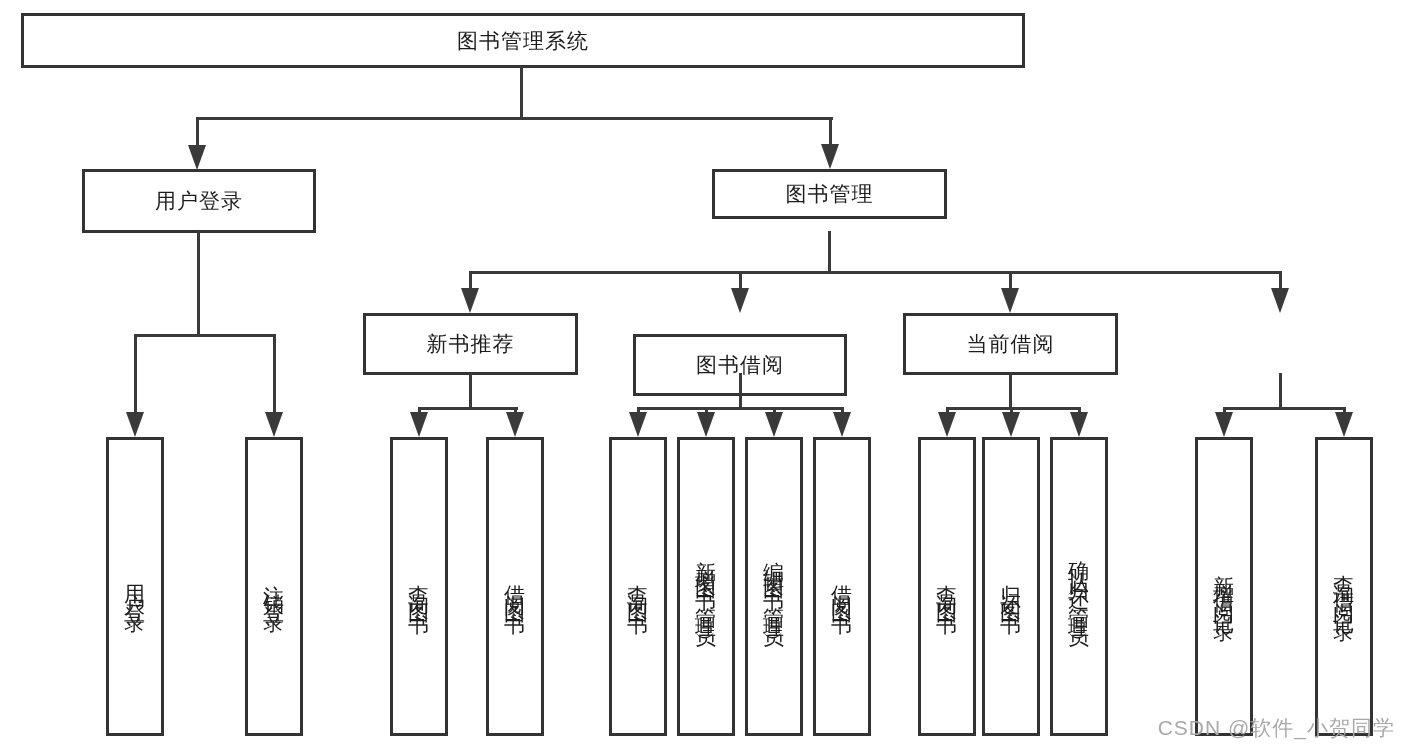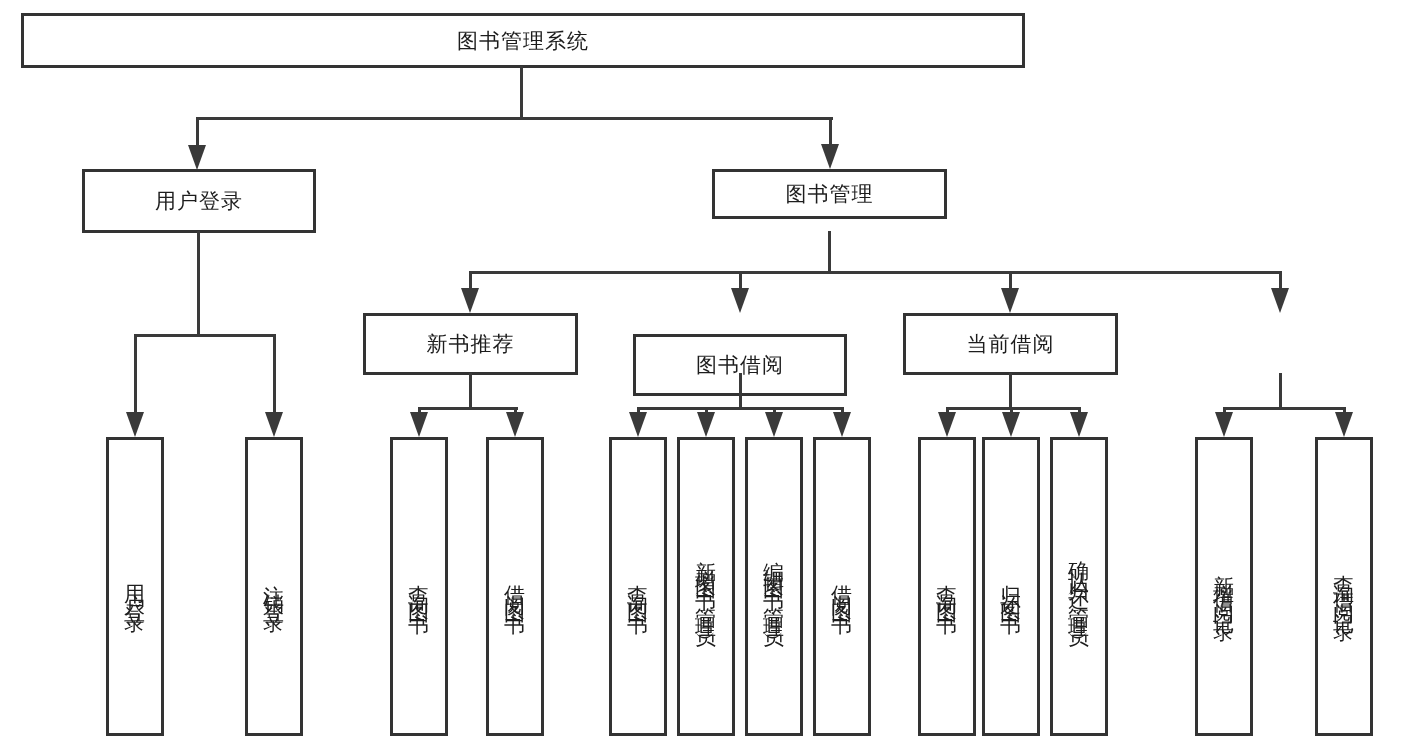--- a/index.html
+++ b/index.html
@@ -159,14 +159,15 @@
   <div class="hline" style="left:946px;top:407px;width:135px;"></div>
   <div class="varrow" style="left:938px;top:408px;height:29px;"></div>
   <div class="varrow" style="left:1002px;top:408px;height:29px;"></div>
   <div class="varrow" style="left:1070px;top:408px;height:29px;"></div>
 
   <div class="vline" style="left:1279px;top:373px;height:37px;"></div>
   <div class="hline" style="left:1223px;top:407px;width:123px;"></div>
   <div class="varrow" style="left:1215px;top:408px;height:29px;"></div>
   <div class="varrow" style="left:1335px;top:408px;height:29px;"></div>
 
+  <div class="watermark">CSDN @软件_小贺同学</div>
 
 </div>
 
 </body></html>

